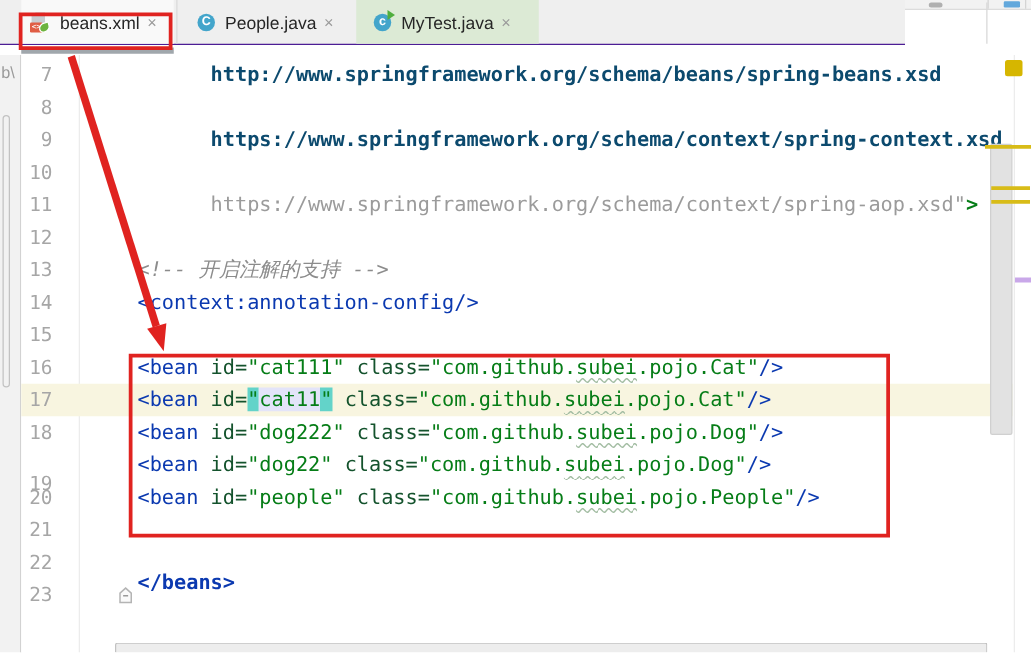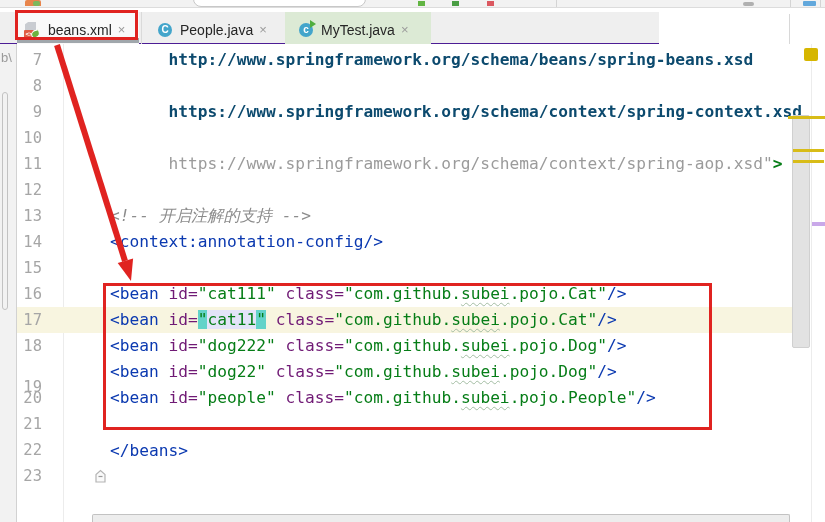--- a/index.html
+++ b/index.html
@@ -16,22 +16,22 @@
   #tb-runbox { position:absolute; left:193px; top:-14px; width:173px; height:21px;
                background:#fff; border:1px solid #c8c8c8; border-radius:8px; }
   #tb-run-icon  { left:418px; width:7px; height:5px; background:#62b543; }
   #tb-debug-icon{ left:452px; width:7px; height:5px; background:#4a9e44; }
   #tb-stop-icon { left:487px; width:7px; height:5px; background:#db5860; }
   .tb-sep { position:absolute; top:0; width:1px; height:7px; background:#d4d4d4; }
   #tb-gear-icon { left:743px; width:11px; height:4px; background:#b0b0b0; border-radius:2px; }
   #tb-blue-icon { left:803px; width:13px; height:5px; background:#62a8dc; border-radius:1px; }
 
   
-  #tabbar { position:absolute; left:0; top:12px; width:659px; height:36px;
-            background:#efefef; border-bottom:5px solid #4c1d95; }
+  #tabbar { position:absolute; left:0; top:0; width:724px; height:36px;
+            background:#efefef; border-bottom:1px solid #4c1d95; }
   .tab { position:absolute; top:0; height:35px; display:flex; align-items:center;
          font-size:14px; color:#262626; }
   .tab .lbl { margin:0 6px 0 8px; }
   .tab .x { color:#9b9b9b; font-size:13px; margin-right:4px; }
   #tab-beans  { left:17px;  width:122px; background:#f9f9f9; padding-left:7px; }
   #tab-people { left:141px; width:143px; border-left:1px solid #dadada; padding-left:16px; }
   #tab-mytest { left:285px; width:146px; background:#dcead5; padding-left:14px; }
   #tab-beans-underline { position:absolute; left:17px; top:38px; width:122px; height:5px; background:#a0a7ac; }
   #tabbar-right-sep { position:absolute; left:789px; top:2px; width:1px; height:33px; background:#d8d8d8; }
 
@@ -71,21 +71,21 @@
                      background:#f8f5e0; z-index:1; }
   .ln-num { position:absolute; left:17px; width:25px; height:26px; line-height:26px;
             text-align:right; color:#a6a6a6; font-family:"DejaVu Sans Mono", monospace;
             font-size:15.5px; z-index:2; }
   .code-line { position:absolute; left:110px; height:26px; line-height:26px;
                white-space:pre; font-family:"DejaVu Sans Mono", monospace;
                font-size:16.2px; color:#1a1a1a; z-index:3; }
   .url  { color:#0c4a6e; font-weight:bold; }
   .dim  { color:#9b9b9b; }
   .tag  { color:#0b39b0; }
-  .attr { color:#701a75; }
+  .attr { color:#14532d; }
   .str  { color:#067d17; }
   .cmt  { color:#8c8c8c; font-style:italic; }
   .gbold{ color:#067d17; font-weight:bold; }
   .typo { text-decoration:underline wavy #a3bda3; text-underline-offset:3px; text-decoration-thickness:1px; }
   .selq { background:#63d3c9; }
   .selt { background:#e3e4f9; }
 
   
   #fold-end-icon { position:absolute; left:94px; z-index:4; }
 
@@ -193,21 +193,21 @@
       <div class="code-line" style="top: 203px;"><span class="cmt">&lt;!-- 开启注解的支持 --&gt;</span></div>
       <div class="code-line" style="top: 229px;"><span class="tag">&lt;context:annotation-config/&gt;</span></div>
       <div class="code-line" style="top: 255px;"></div>
       <div class="code-line" style="top: 281px;"><span class="tag">&lt;bean</span><span> </span><span class="attr">id=</span><span class="str">"cat111"</span><span> </span><span class="attr">class=</span><span class="str">"com.github.</span><span class="str typo">subei</span><span class="str">.pojo.Cat"</span><span class="tag">/&gt;</span></div>
       <div class="code-line" style="top: 307px;"><span class="tag">&lt;bean</span><span> </span><span class="attr">id=</span><span class="str selq">"</span><span class="str selt">cat11</span><span class="str selq">"</span><span> </span><span class="attr">class=</span><span class="str">"com.github.</span><span class="str typo">subei</span><span class="str">.pojo.Cat"</span><span class="tag">/&gt;</span></div>
       <div class="code-line" style="top: 333px;"><span class="tag">&lt;bean</span><span> </span><span class="attr">id=</span><span class="str">"dog222"</span><span> </span><span class="attr">class=</span><span class="str">"com.github.</span><span class="str typo">subei</span><span class="str">.pojo.Dog"</span><span class="tag">/&gt;</span></div>
       <div class="code-line" style="top: 359px;"><span class="tag">&lt;bean</span><span> </span><span class="attr">id=</span><span class="str">"dog22"</span><span> </span><span class="attr">class=</span><span class="str">"com.github.</span><span class="str typo">subei</span><span class="str">.pojo.Dog"</span><span class="tag">/&gt;</span></div>
       <div class="code-line" style="top: 385px;"><span class="tag">&lt;bean</span><span> </span><span class="attr">id=</span><span class="str">"people"</span><span> </span><span class="attr">class=</span><span class="str">"com.github.</span><span class="str typo">subei</span><span class="str">.pojo.People"</span><span class="tag">/&gt;</span></div>
       <div class="code-line" style="top: 411px;"></div>
       <div class="code-line" style="top: 437px;"></div>
-      <div class="code-line" style="top: 438px;"><span class="tag">&lt;/beans&gt;</span></div>
+      <div class="code-line" style="top: 453px; font-weight: bold;"><span class="tag">&lt;/beans&gt;</span></div>
     </div>
 
   <svg id="fold-end-icon" width="13" height="15" viewBox="0 0 13 15" style="top: 469px;">
     <path d="M2 13 L2 5.5 L6.5 1.5 L11 5.5 L11 13 Z" fill="#fafafa" stroke="#b4b4b4" stroke-width="1.2"></path>
     <line x1="4.5" y1="7.5" x2="8.5" y2="7.5" stroke="#9a9a9a" stroke-width="1.2"></line>
   </svg>
 
   <div id="scrollbar-thumb"></div>
   <div id="stripe-sep"></div>
   <div id="problems-marker"></div>

